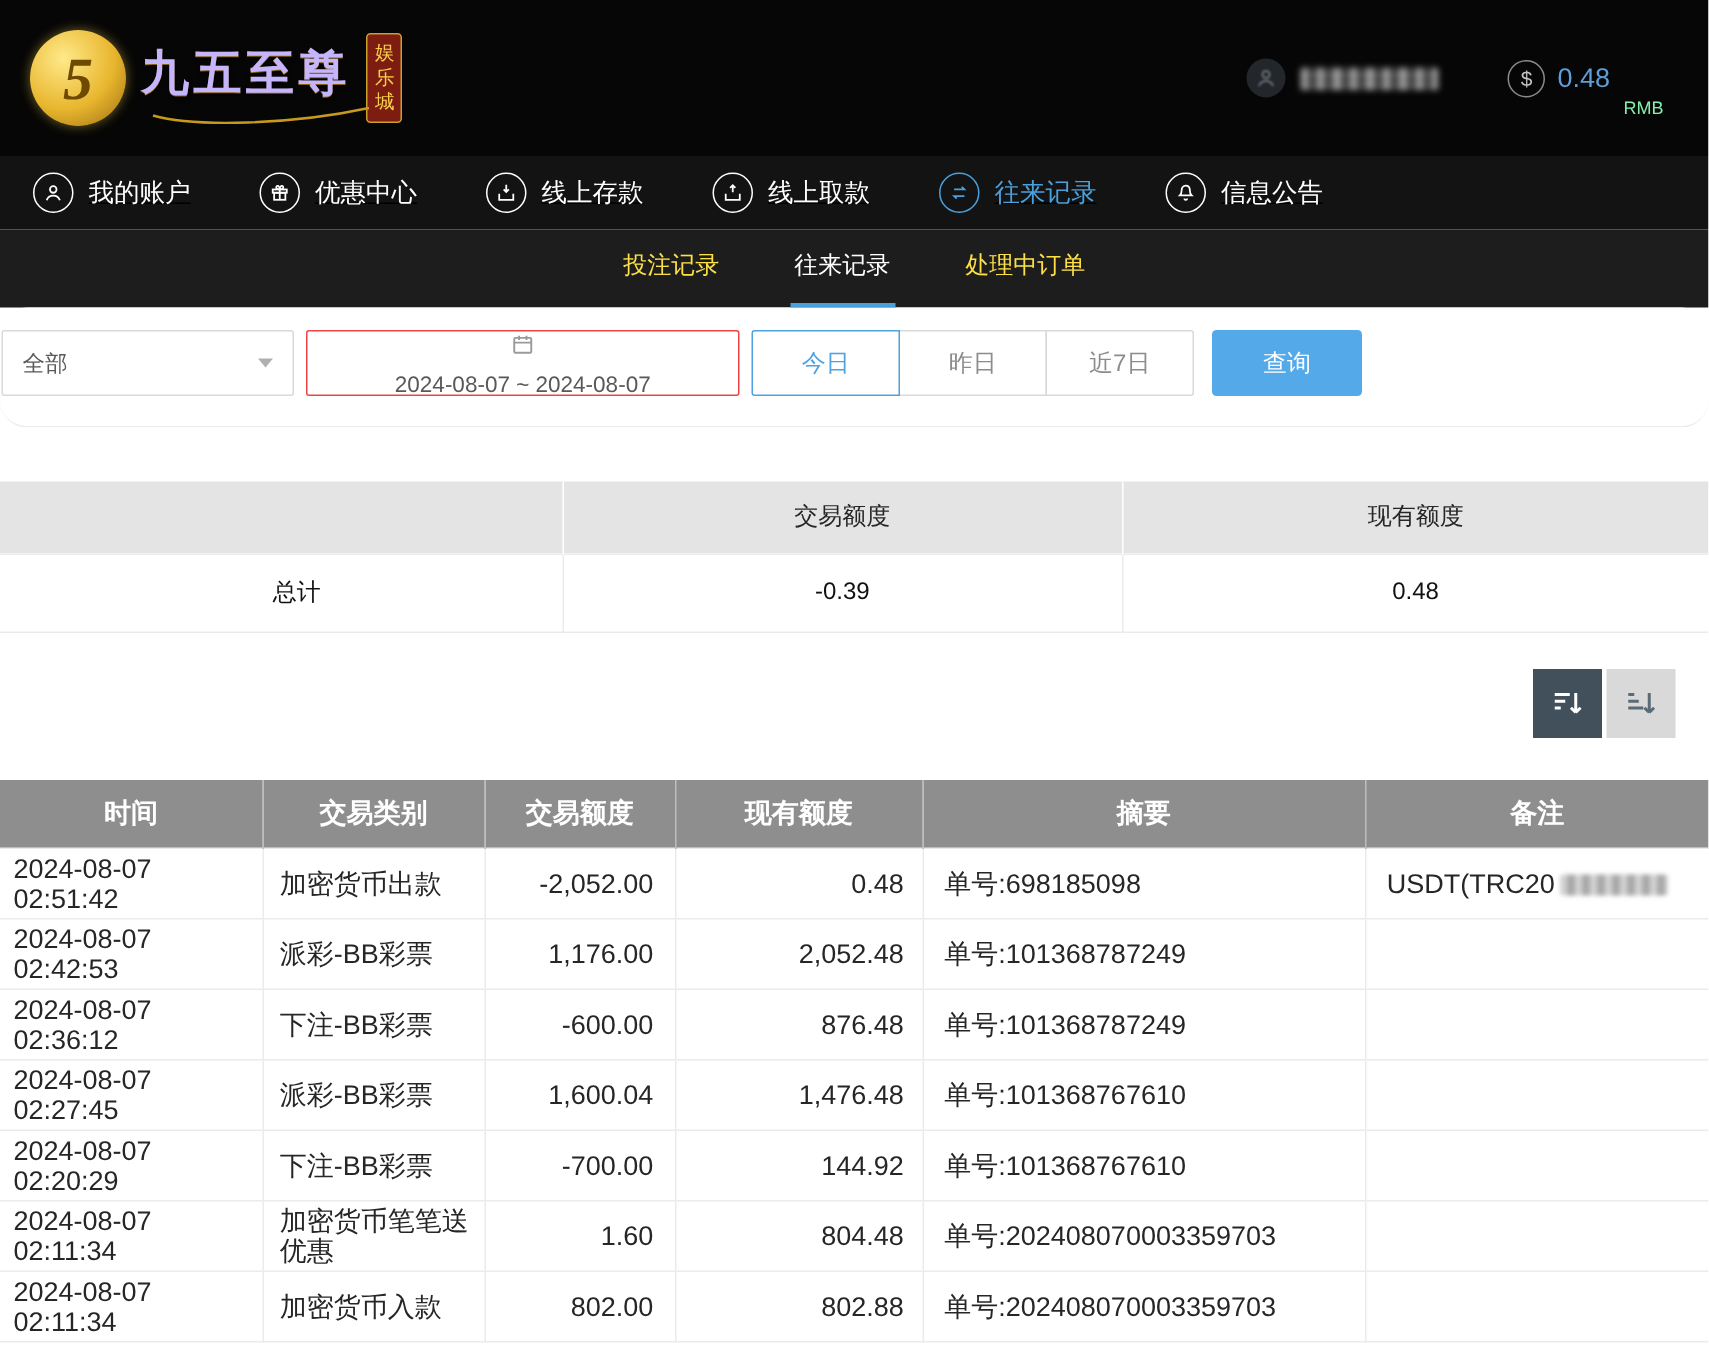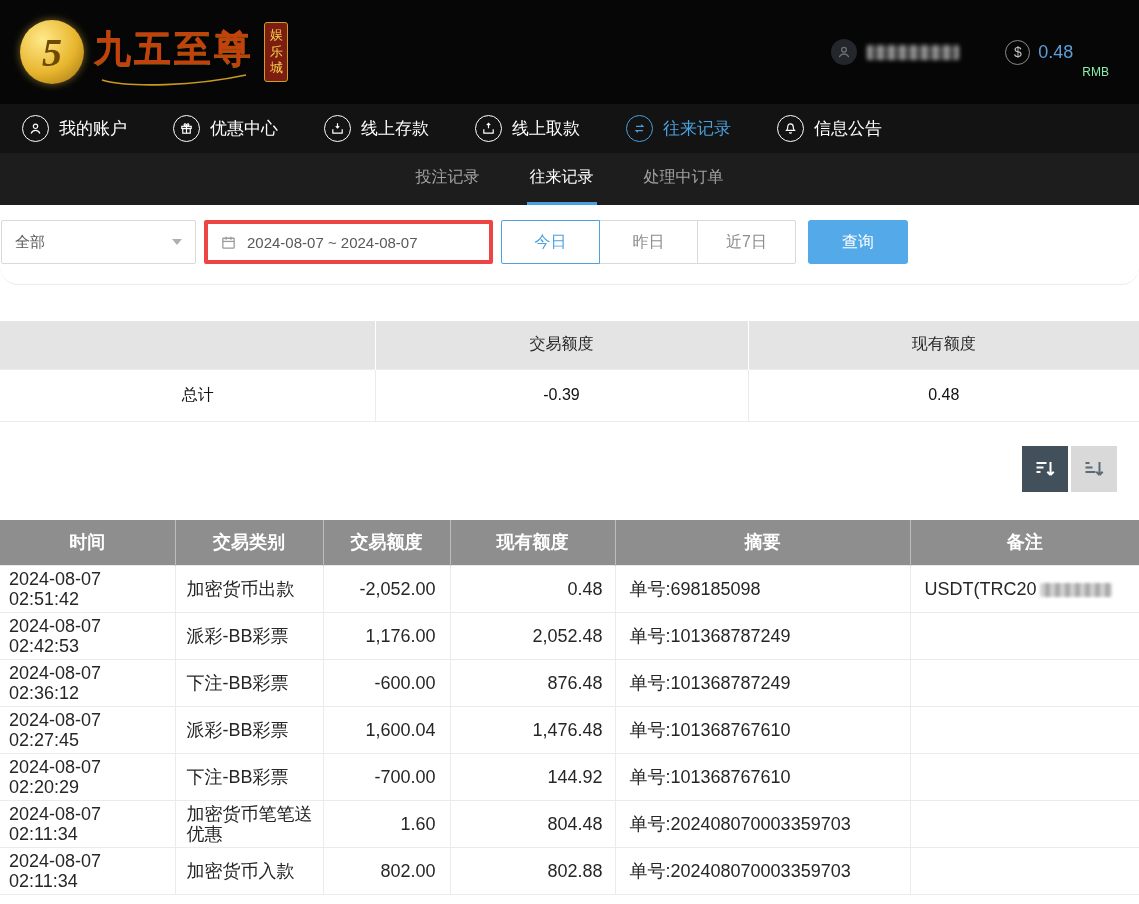--- a/index.html
+++ b/index.html
@@ -11,21 +11,21 @@
     justify-content:space-between; padding:0 30px 0 20px; }
   .logo { display:flex; align-items:center; gap:10px; cursor:pointer; }
   .logo-coin { width:64px; height:64px; border-radius:50%;
     background:radial-gradient(circle at 35% 30%, #ffe98a, #e8b62e 55%, #9a6d12);
     display:flex; align-items:center; justify-content:center;
     font-family:"Liberation Serif","DejaVu Serif",serif; font-style:italic;
     font-weight:bold; font-size:40px; color:#6e4a00;
     box-shadow:0 0 8px rgba(255,215,80,.45); }
   .logo-name-wrap { position:relative; padding-bottom:6px; }
   .logo-name { font-family:"Liberation Serif","DejaVu Serif",serif; font-weight:bold;
-    font-size:37px; color:#c2410c; letter-spacing:3px;
+    font-size:32px; color:#c4b5fd; letter-spacing:3px;
     text-shadow:0 1px 0 #8a5f07, 0 2px 3px rgba(0,0,0,.6); }
   .logo-flourish { position:absolute; left:6px; bottom:-6px; }
   .logo-badge { width:24px; background:#7d1d12; border:1px solid #caa02c; border-radius:3px;
     color:#f7d04a; font-size:13px; line-height:1.3; padding:4px 4px; text-align:right;
     word-break:break-all; }
   .user-area { display:flex; align-items:center; }
   .avatar { width:26px; height:26px; border-radius:50%; background:#23272b;
     display:flex; align-items:center; justify-content:center; overflow:hidden; cursor:pointer; }
   .avatar svg { width:16px; height:16px; color:#6a7075; filter:blur(0.6px); }
   .username-blur { width:92px; height:15px; margin:0 46px 0 10px; border-radius:2px; opacity:.85;
@@ -34,46 +34,46 @@
       repeating-linear-gradient(0deg, #9a9a9a 0 4px, #4a4a4a 4px 8px);
     filter:blur(2px); }
   .balance { display:flex; align-items:center; gap:8px; }
   .currency-circle { width:25px; height:25px; border:1.5px solid #8a8a8a; border-radius:50%;
     color:#c0c0c0; display:flex; align-items:center; justify-content:center; font-size:14px; }
   .balance-amount { color:#5e9fd8; font-size:18px; }
   .balance-cur { color:#86efac; font-size:12px; margin-left:1px; padding-top:3px;margin-top:36px; }
 
   
   .mainnav { height:49px; background:#131313; display:flex; align-items:center;
-    padding-left:22px; gap:46px; }
+    padding-left:22px; gap:46px;text-decoration:underline; }
   .nav-item { display:flex; align-items:center; gap:10px; color:#ffffff; font-size:17px;
     cursor:pointer; white-space:nowrap; }
   .nav-item.active { color:#4aa0dc; }
   .nav-icon { width:27px; height:27px; border:1.5px solid currentColor; border-radius:50%;
     display:flex; align-items:center; justify-content:center; flex:none; }
   .nav-icon svg { width:15px; height:15px; }
 
   
   .subnav { height:52px; background:#1d1d1d; display:flex; justify-content:center;
     gap:44px; }
-  .tab { display:flex; align-items:center; color:#a3a3a3; font-size:16px; cursor:pointer;
+  .tab { display:flex; align-items:center; color:#fde047; font-size:16px; cursor:pointer;
     border-bottom:3px solid transparent; padding:0 3px; }
   .tab.active { color:#ffffff; border-bottom-color:#4aa0dc; }
 
   
   .filterbar { background:#fff; padding:15px 0 20px 1px; display:flex; align-items:center;
     border-bottom:1px solid #ececec;border-radius:18px; }
   .select-box { width:195px; height:44px; border:1px solid #d9d9d9; border-radius:2px;
     display:flex; align-items:center; justify-content:space-between; padding:0 13px;
     color:#595959; font-size:15px; cursor:pointer; }
   .chevron { width:0; height:0; border-left:5px solid transparent; border-right:5px solid transparent;
     border-top:6px solid #b0b0b0; }
-  .date-box { margin-left:8px; width:289px; height:44px; border:4px solid #ef4444; border-radius:2px;
+  .date-box { margin-left:8px; width:289px; height:44px; border:1px solid #ef4444; border-radius:2px;
     display:flex; align-items:center; gap:10px; padding:0 12px; color:#595959; font-size:15px;
-    cursor:pointer; }
+    cursor:pointer;flex-direction:column; }
   .date-box svg { width:17px; height:17px; color:#9a9a9a; flex:none; }
   .quick-group { margin-left:8px; display:flex; }
   .quick-btn { width:99px; height:44px; border:1px solid #d9d9d9; background:#fff; color:#8c8c8c;
     font-size:16px; display:flex; align-items:center; justify-content:center; margin-left:-1px;
     cursor:pointer; }
   .quick-btn:first-child { margin-left:0; border-radius:2px 0 0 2px; }
   .quick-btn:last-child { border-radius:0 2px 2px 0; }
   .quick-btn.active { color:#4da3e0; border-color:#4da3e0; position:relative; z-index:1; }
   .search-btn { margin-left:12px; width:100px; height:44px; background:#54a9e9; color:#fff;
     font-size:16px; border:none; border-radius:3px; cursor:pointer; }

